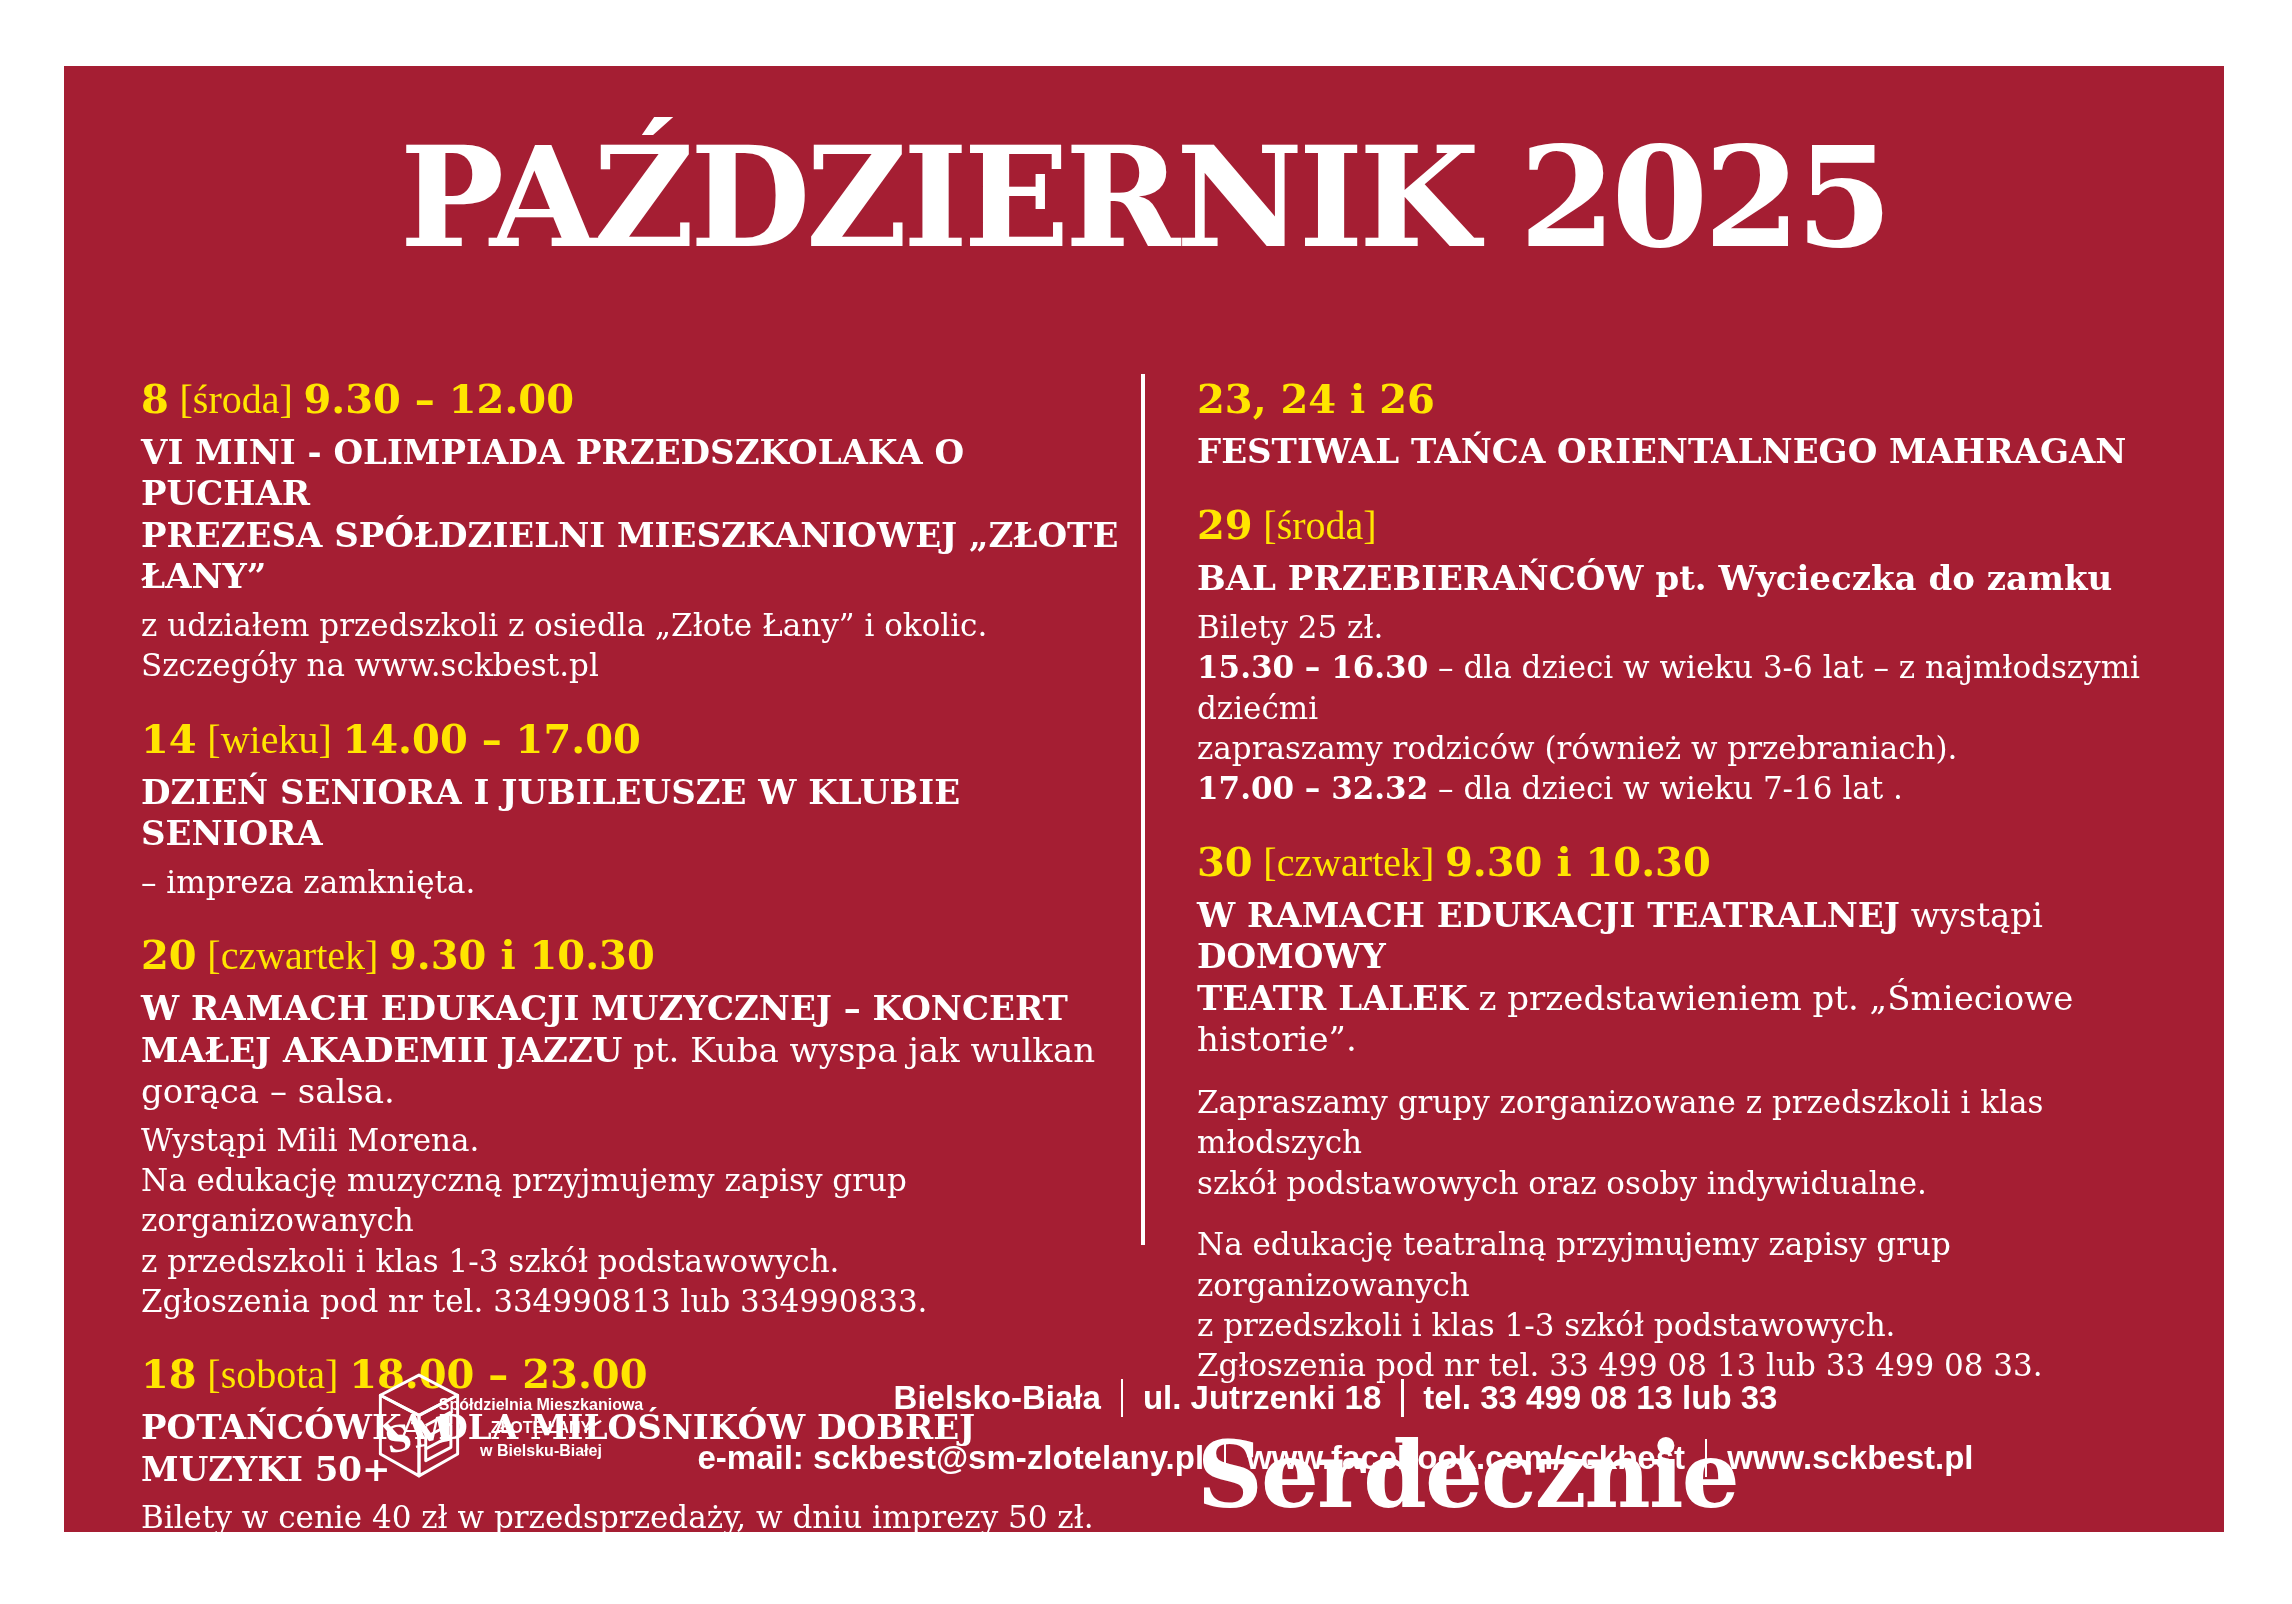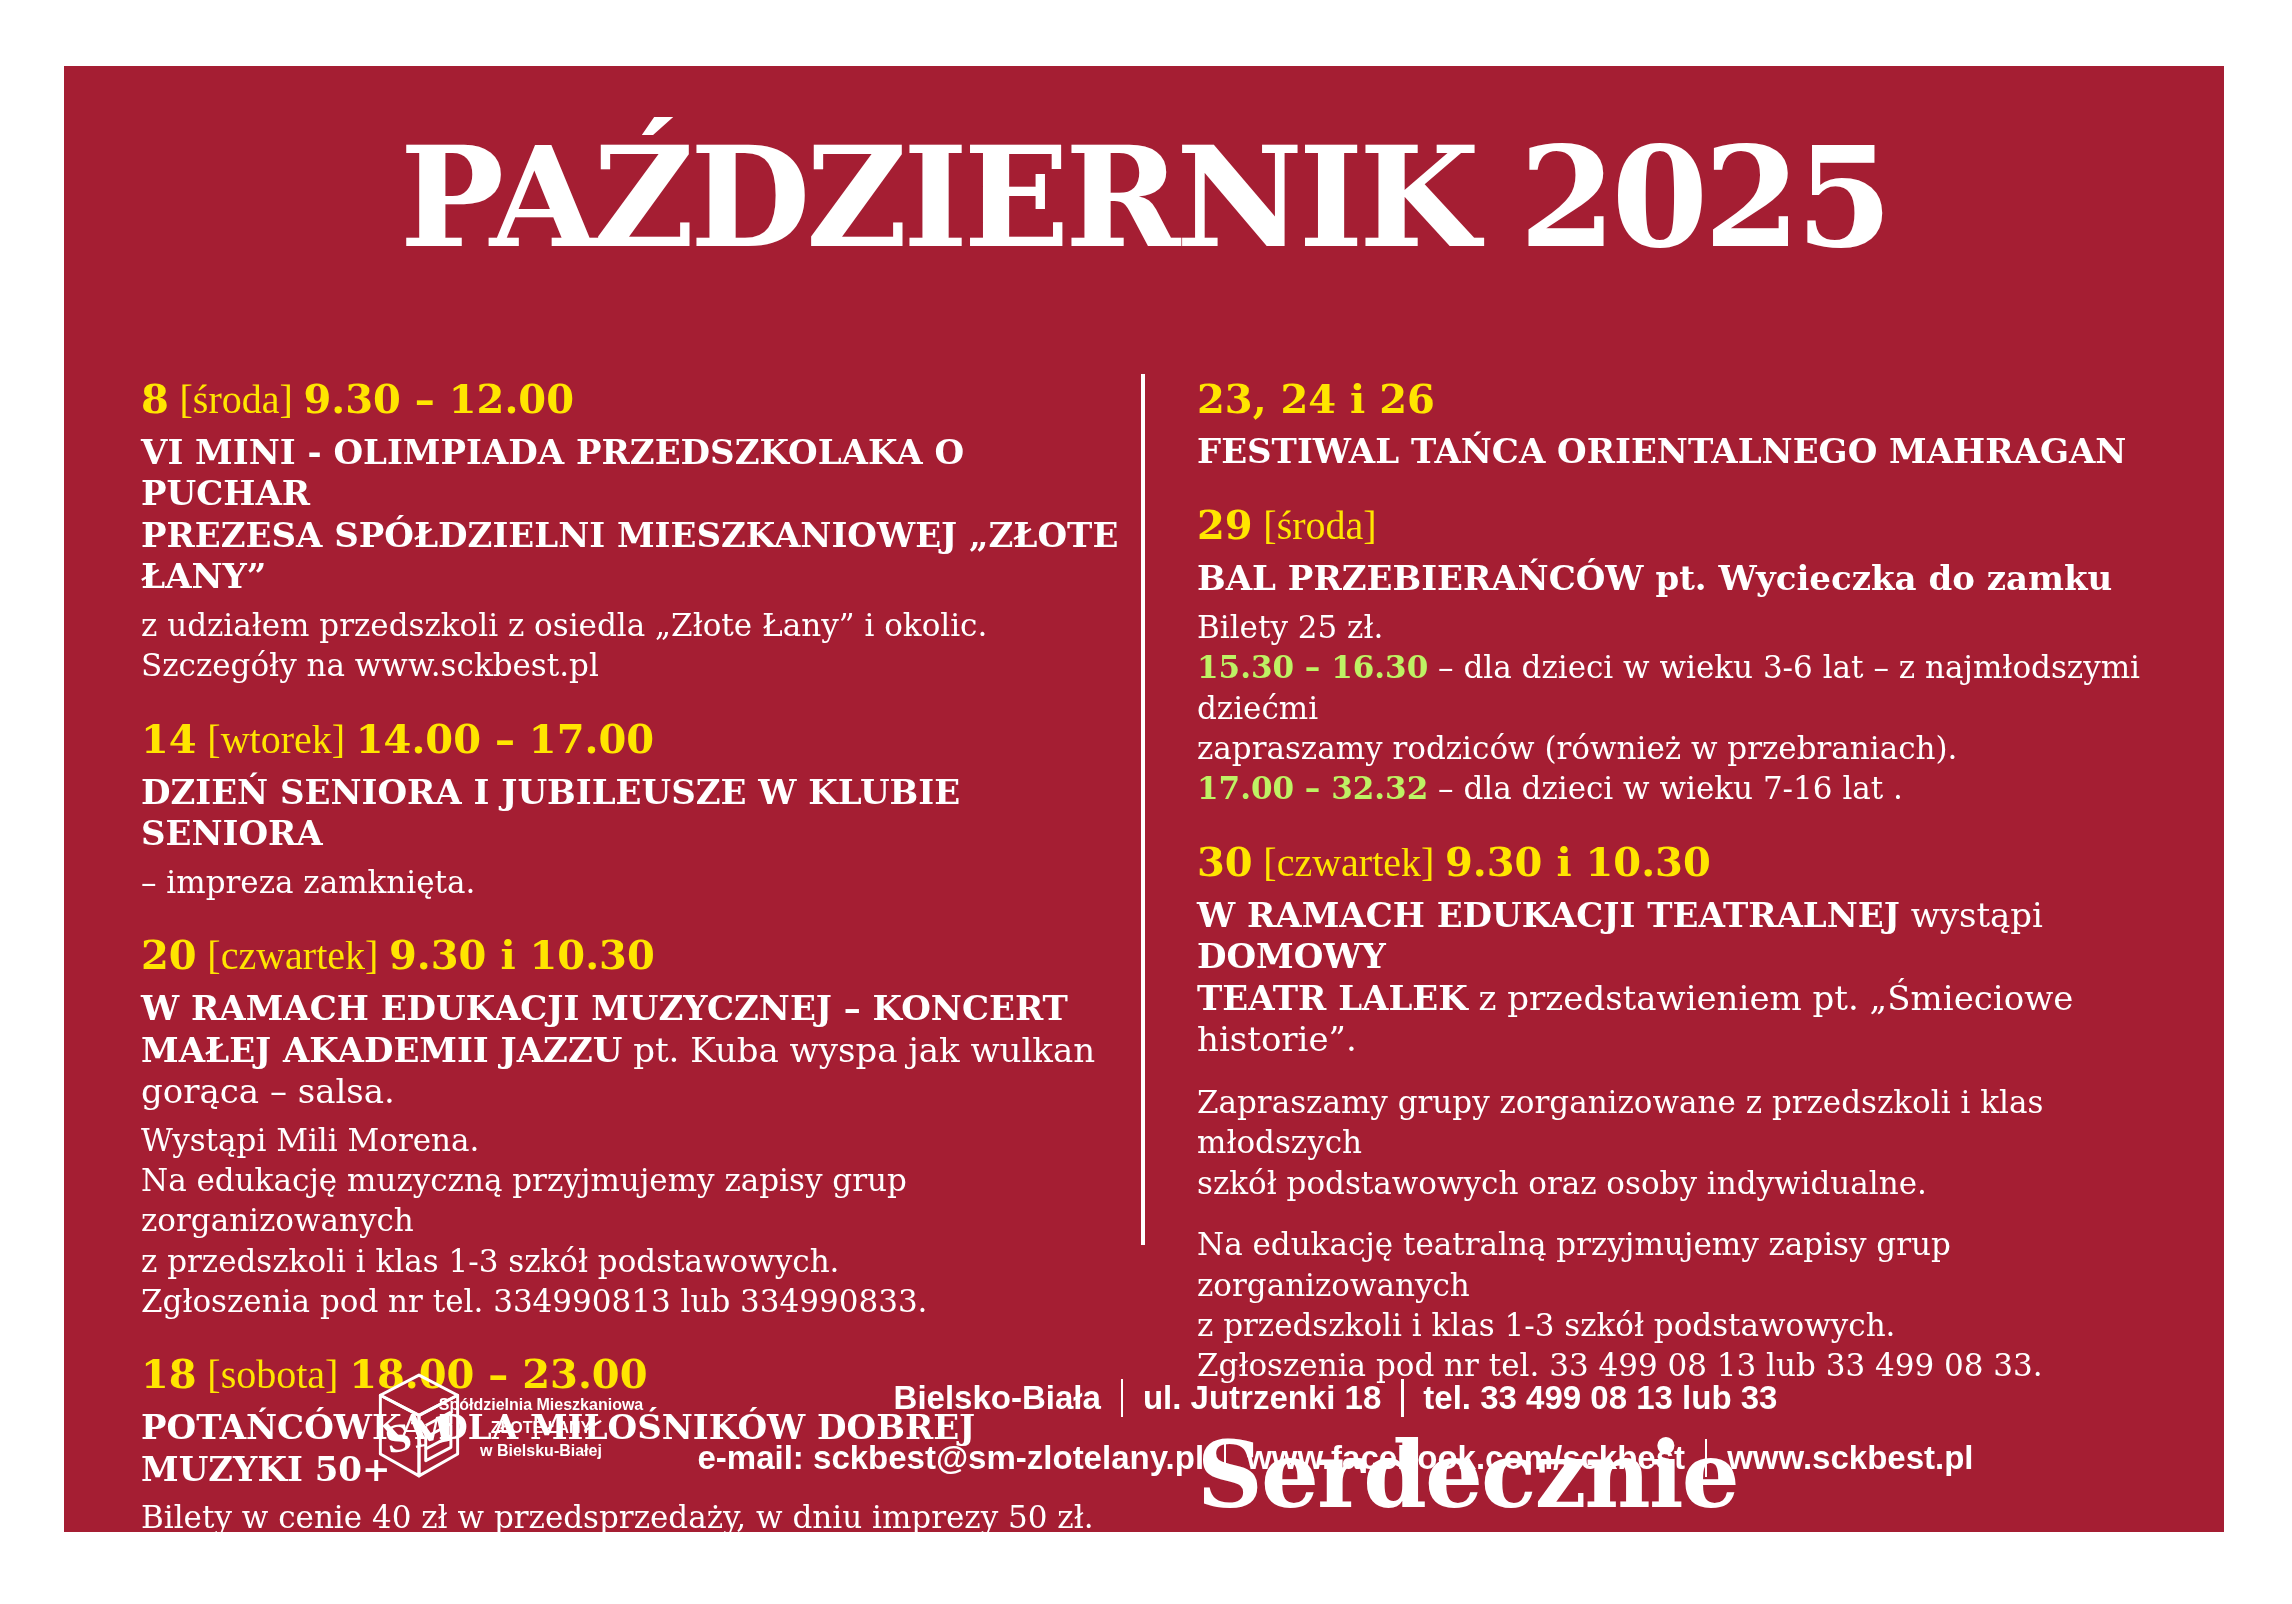--- a/index.html
+++ b/index.html
@@ -23,21 +23,21 @@
   .col-right{left:1133px;width:1021px;}
   .event{margin:0 0 30px 0;}
   .date{
     margin:0 0 9px 0;font-size:40px;font-weight:bold;color:#ffe500;line-height:1.15;
   }
   .date .dn{font-weight:normal;margin:0 10.7px;font-family:Liberation Serif, serif;}
   .etitle{margin:0 0 7.2px 0;font-size:34px;font-weight:bold;line-height:1.22;}
   .ebody{margin:0;font-size:31px;font-weight:normal;line-height:1.3;}
   .pre{white-space:pre-line;}
   .reg{font-weight:normal;}
-  .time-y{color:#bef264;font-weight:bold;}
+  .time-y{color:#ffffff;font-weight:bold;}
   .para{margin-top:21.5px;}
   .closing{
     margin:39px 0 0 0;font-size:91px;font-weight:bold;letter-spacing:-1.8px;line-height:1.1;
   }
   
   .logo{position:absolute;left:313px;top:1306px;width:84px;height:107px;}
   .logo svg{width:100%;height:100%;display:block;}
   .logo .sm{
     position:absolute;left:8px;top:41px;font-size:36px;font-weight:bold;
     transform:rotate(-12deg);color:#ffffff;letter-spacing:0.9px;
@@ -71,21 +71,21 @@
 
     <article class="event">
       <p class="date"><span class="d">8</span><span class="dn">[środa]</span><span class="d">9.30 – 12.00</span></p>
       <p class="etitle pre">VI MINI - OLIMPIADA PRZEDSZKOLAKA O PUCHAR
 PREZESA SPÓŁDZIELNI MIESZKANIOWEJ „ZŁOTE ŁANY”</p>
       <p class="ebody pre">z udziałem przedszkoli z osiedla „Złote Łany” i okolic.
 Szczegóły na www.sckbest.pl</p>
     </article>
 
     <article class="event">
-      <p class="date"><span class="d">14</span><span class="dn">[wtorek]</span><span class="d">14.00 – 17.00</span></p>
+      <p class="date"><span class="d">14</span><span class="dn">[wieku]</span><span class="d">14.00 – 17.00</span></p>
       <p class="etitle">DZIEŃ SENIORA I JUBILEUSZE W KLUBIE SENIORA</p>
       <p class="ebody">– impreza zamknięta.</p>
     </article>
 
     <article class="event">
       <p class="date"><span class="d">20</span><span class="dn">[czwartek]</span><span class="d">9.30 i 10.30</span></p>
       <p class="etitle"><span>W RAMACH EDUKACJI MUZYCZNEJ – KONCERT MAŁEJ AKADEMII JAZZU</span><span class="reg"> pt. Kuba wyspa jak wulkan gorąca – salsa.</span></p>
       <p class="ebody pre">Wystąpi Mili Morena.
 Na edukację muzyczną przyjmujemy zapisy grup zorganizowanych
 z przedszkoli i klas 1-3 szkół podstawowych.

